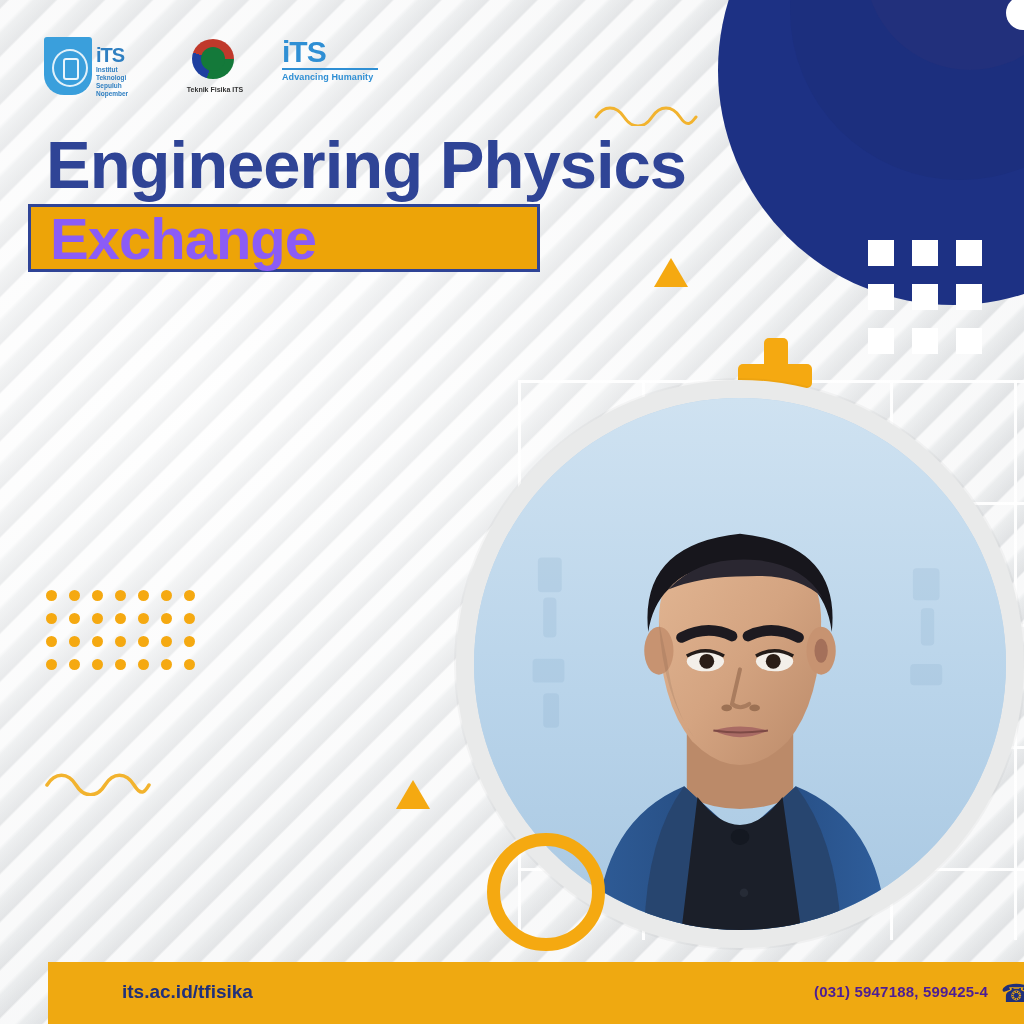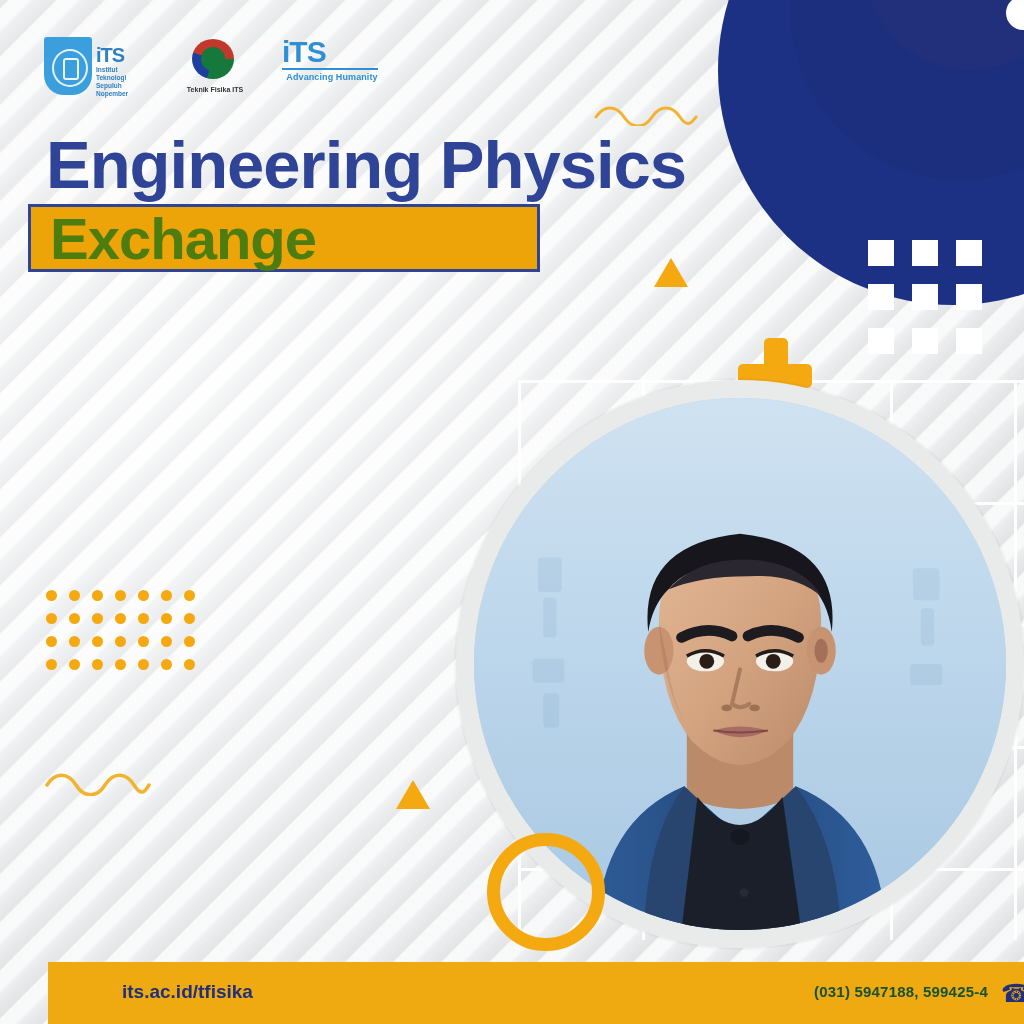--- a/index.html
+++ b/index.html
@@ -123,35 +123,35 @@
   }
   .logo-tf .gwheel:after{
     content:"";position:absolute;left:9px;top:8px;width:24px;height:24px;border-radius:50%;
     background:#14793a;
   }
   .logo-tf .cap{position:absolute;left:0;bottom:2px;width:70px;text-align:center;font-size:7px;color:#333;font-weight:bold;}
 
   .logo-adv{position:relative;width:100px;height:58px;}
   .logo-adv .big{font-size:30px;font-weight:bold;color:#2f8fd4;letter-spacing:-1px;line-height:1;}
   .logo-adv .rule{width:96px;height:2px;background:#2f8fd4;margin:1px 0 2px;}
-  .logo-adv .sub{font-size:9px;color:#2f8fd4;font-weight:bold;letter-spacing:0.1px;text-align:center;}
+  .logo-adv .sub{font-size:9px;color:#2f8fd4;font-weight:bold;letter-spacing:0.1px;}
 
   
   .title-1{
     position:absolute;left:46px;top:126px;
     font-size:67px;font-weight:bold;color:#2f4496;letter-spacing:-1px;
     white-space:nowrap;
   }
   .title-box{
     position:absolute;left:28px;top:204px;width:512px;height:68px;
     background:#eda408;border:3px solid #2f4496;box-sizing:border-box;
   }
   .title-2{
     position:absolute;left:50px;top:206px;
-    font-size:58px;font-weight:bold;color:#4d7c0f;letter-spacing:-1px;line-height:66px;
+    font-size:58px;font-weight:bold;color:#8b5cf6;letter-spacing:-1px;line-height:66px;
   }
 
   
   .name-block{
     position:absolute;left:49px;top:392px;
     font-size:29px;font-weight:bold;color:#39405e;line-height:1.22;letter-spacing:0.2px;
   }
 
   
   .desc{
@@ -173,21 +173,21 @@
   .photo svg{display:block;width:100%;height:100%;}
 
   
   .footer{
     position:absolute;left:0;bottom:0;width:1024px;height:62px;background:#efa911;margin-left:48px;
   }
   .footer-url{
     position:absolute;left:74px;top:19px;font-size:19px;font-weight:bold;color:#20307a;
   }
   .footer-phone{
-    position:absolute;right:84px;top:21px;font-size:15px;font-weight:bold;color:#14532d;
+    position:absolute;right:84px;top:21px;font-size:15px;font-weight:bold;color:#4c1d95;
     letter-spacing:0.2px;
   }
   .footer-tel-icon{
     position:absolute;right:40px;top:16px;font-size:25px;color:#20307a;line-height:30px;
   }
 </style>
 </head>
 <body>
 
 <div id="poster">

